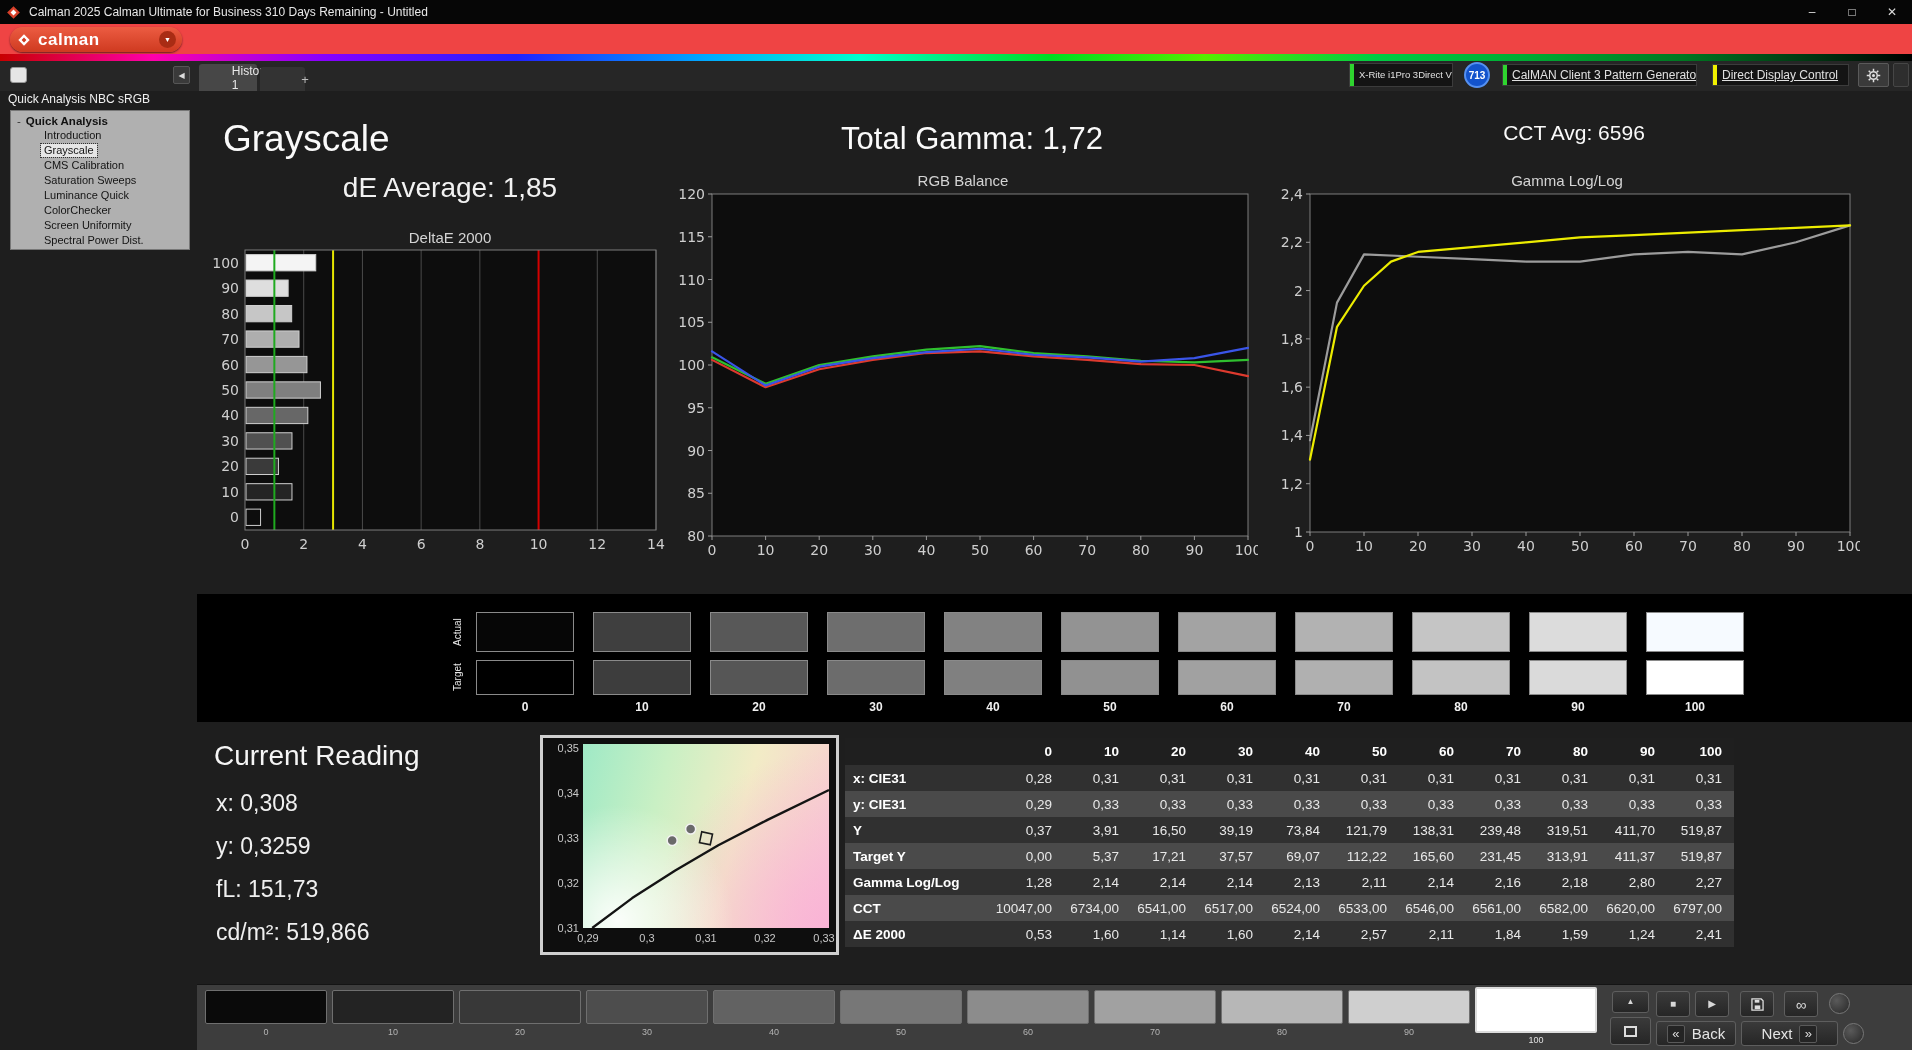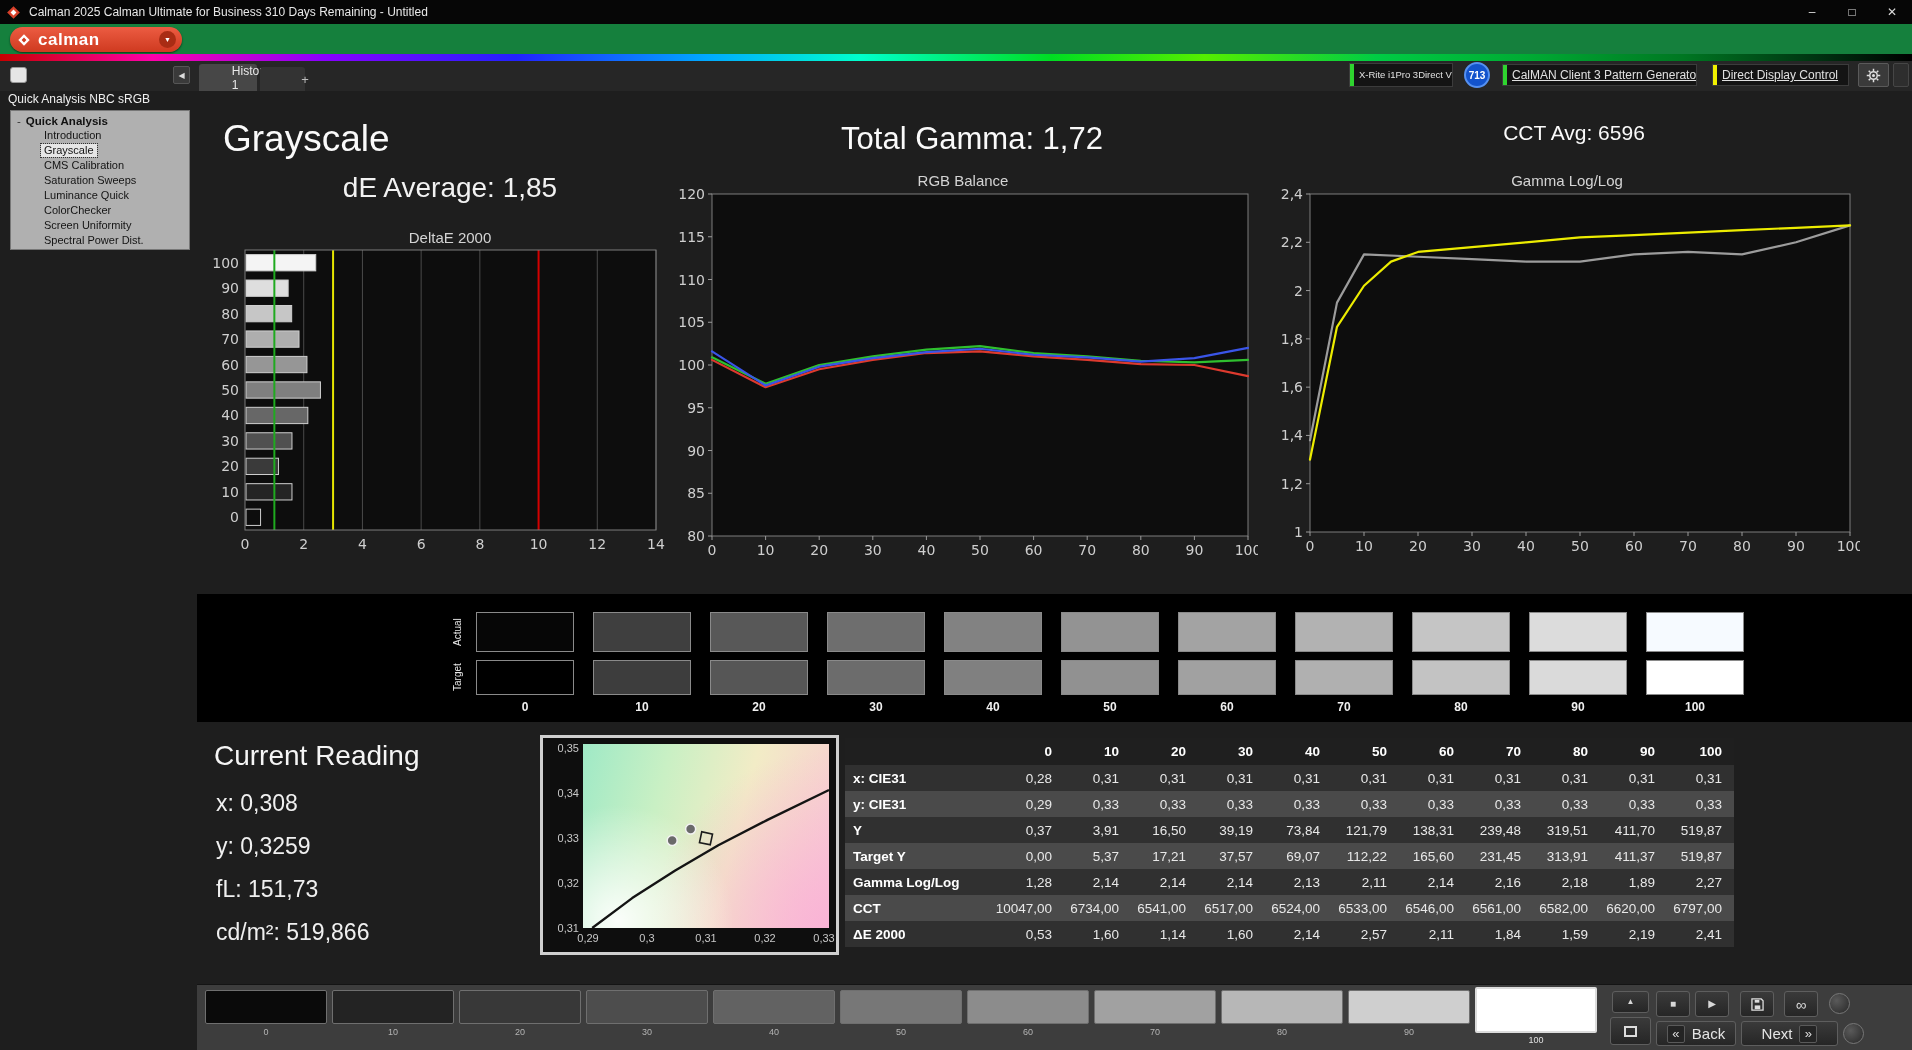--- a/index.html
+++ b/index.html
@@ -9,21 +9,21 @@
   svg text{font-family:"DejaVu Sans",sans-serif;}
 
   
   .titlebar{position:absolute;left:0;top:0;width:100%;height:24px;background:#060606;display:flex;align-items:center;}
   .app-icon{margin-left:6px;display:flex;}
   .title-text{color:#e8e8e8;font-size:12px;margin-left:8px;white-space:nowrap;}
   .win-controls{margin-left:auto;display:flex;height:100%;}
   .winbtn{width:40px;height:100%;display:flex;align-items:center;justify-content:center;color:#dcdcdc;font-size:12px;}
 
   
-  .brandbar{position:absolute;left:0;top:24px;width:100%;height:30px;background:#15803d;}
+  .brandbar{position:absolute;left:0;top:24px;width:100%;height:30px;background:#ef4444;}
   .brand-pill{position:absolute;left:10px;top:3px;width:172px;height:25px;border-radius:13px;background:linear-gradient(#ec5c42,#cf3a20);display:flex;align-items:center;padding:0 6px;box-shadow:0 1px 2px rgba(0,0,0,.6);}
   .brand-text{color:#fff;font-weight:bold;font-size:17px;letter-spacing:.5px;margin-left:6px;}
   .brand-drop{margin-left:auto;width:17px;height:17px;border-radius:50%;background:#a92c14;color:#fff;font-size:7px;display:flex;align-items:center;justify-content:center;}
   .rainbow{position:absolute;left:0;top:54px;width:100%;height:7px;
     background:linear-gradient(90deg,#c80000 0%,#ff00aa 8%,#8800ff 17%,#2222ff 27%,#00aaff 37%,#00ffcc 45%,#00dd22 55%,#55ee00 63%,#00cc44 72%,#00aa33 80%,#007722 88%,#003311 95%,#000 100%);}
 
   
   .tabbar{position:absolute;left:0;top:61px;width:100%;height:30px;background:#262626;}
   .pin-btn{position:absolute;left:10px;top:6px;width:17px;height:16px;background:#e6e6e6;border:1px solid #999;border-radius:3px;}
   .collapse-btn{position:absolute;left:173px;top:5px;width:17px;height:18px;background:#3a3a3a;border:1px solid #565656;color:#ddd;font-size:8px;display:flex;align-items:center;justify-content:center;border-radius:2px;}
@@ -496,21 +496,21 @@
         <div class="tcell label">Gamma Log/Log</div>
         <div class="tcell val">1,28</div>
         <div class="tcell val">2,14</div>
         <div class="tcell val">2,14</div>
         <div class="tcell val">2,14</div>
         <div class="tcell val">2,13</div>
         <div class="tcell val">2,11</div>
         <div class="tcell val">2,14</div>
         <div class="tcell val">2,16</div>
         <div class="tcell val">2,18</div>
-        <div class="tcell val">1,89</div>
+        <div class="tcell val">2,80</div>
         <div class="tcell val">2,27</div>
       </div>
       <div class="trow alt">
         <div class="tcell label">CCT</div>
         <div class="tcell val">10047,00</div>
         <div class="tcell val">6734,00</div>
         <div class="tcell val">6541,00</div>
         <div class="tcell val">6517,00</div>
         <div class="tcell val">6524,00</div>
         <div class="tcell val">6533,00</div>
@@ -524,21 +524,21 @@
         <div class="tcell label">ΔE 2000</div>
         <div class="tcell val">0,53</div>
         <div class="tcell val">1,60</div>
         <div class="tcell val">1,14</div>
         <div class="tcell val">1,60</div>
         <div class="tcell val">2,14</div>
         <div class="tcell val">2,57</div>
         <div class="tcell val">2,11</div>
         <div class="tcell val">1,84</div>
         <div class="tcell val">1,59</div>
-        <div class="tcell val">2,19</div>
+        <div class="tcell val">1,24</div>
         <div class="tcell val">2,41</div>
       </div>
     </div>
 
   <div class="bottombar">
     <div class="patch-row">
         <div class="patch">
           <div class="patch-fill" style="background: rgb(10, 10, 10);"></div>
           <div class="patch-label">0</div>
         </div>

